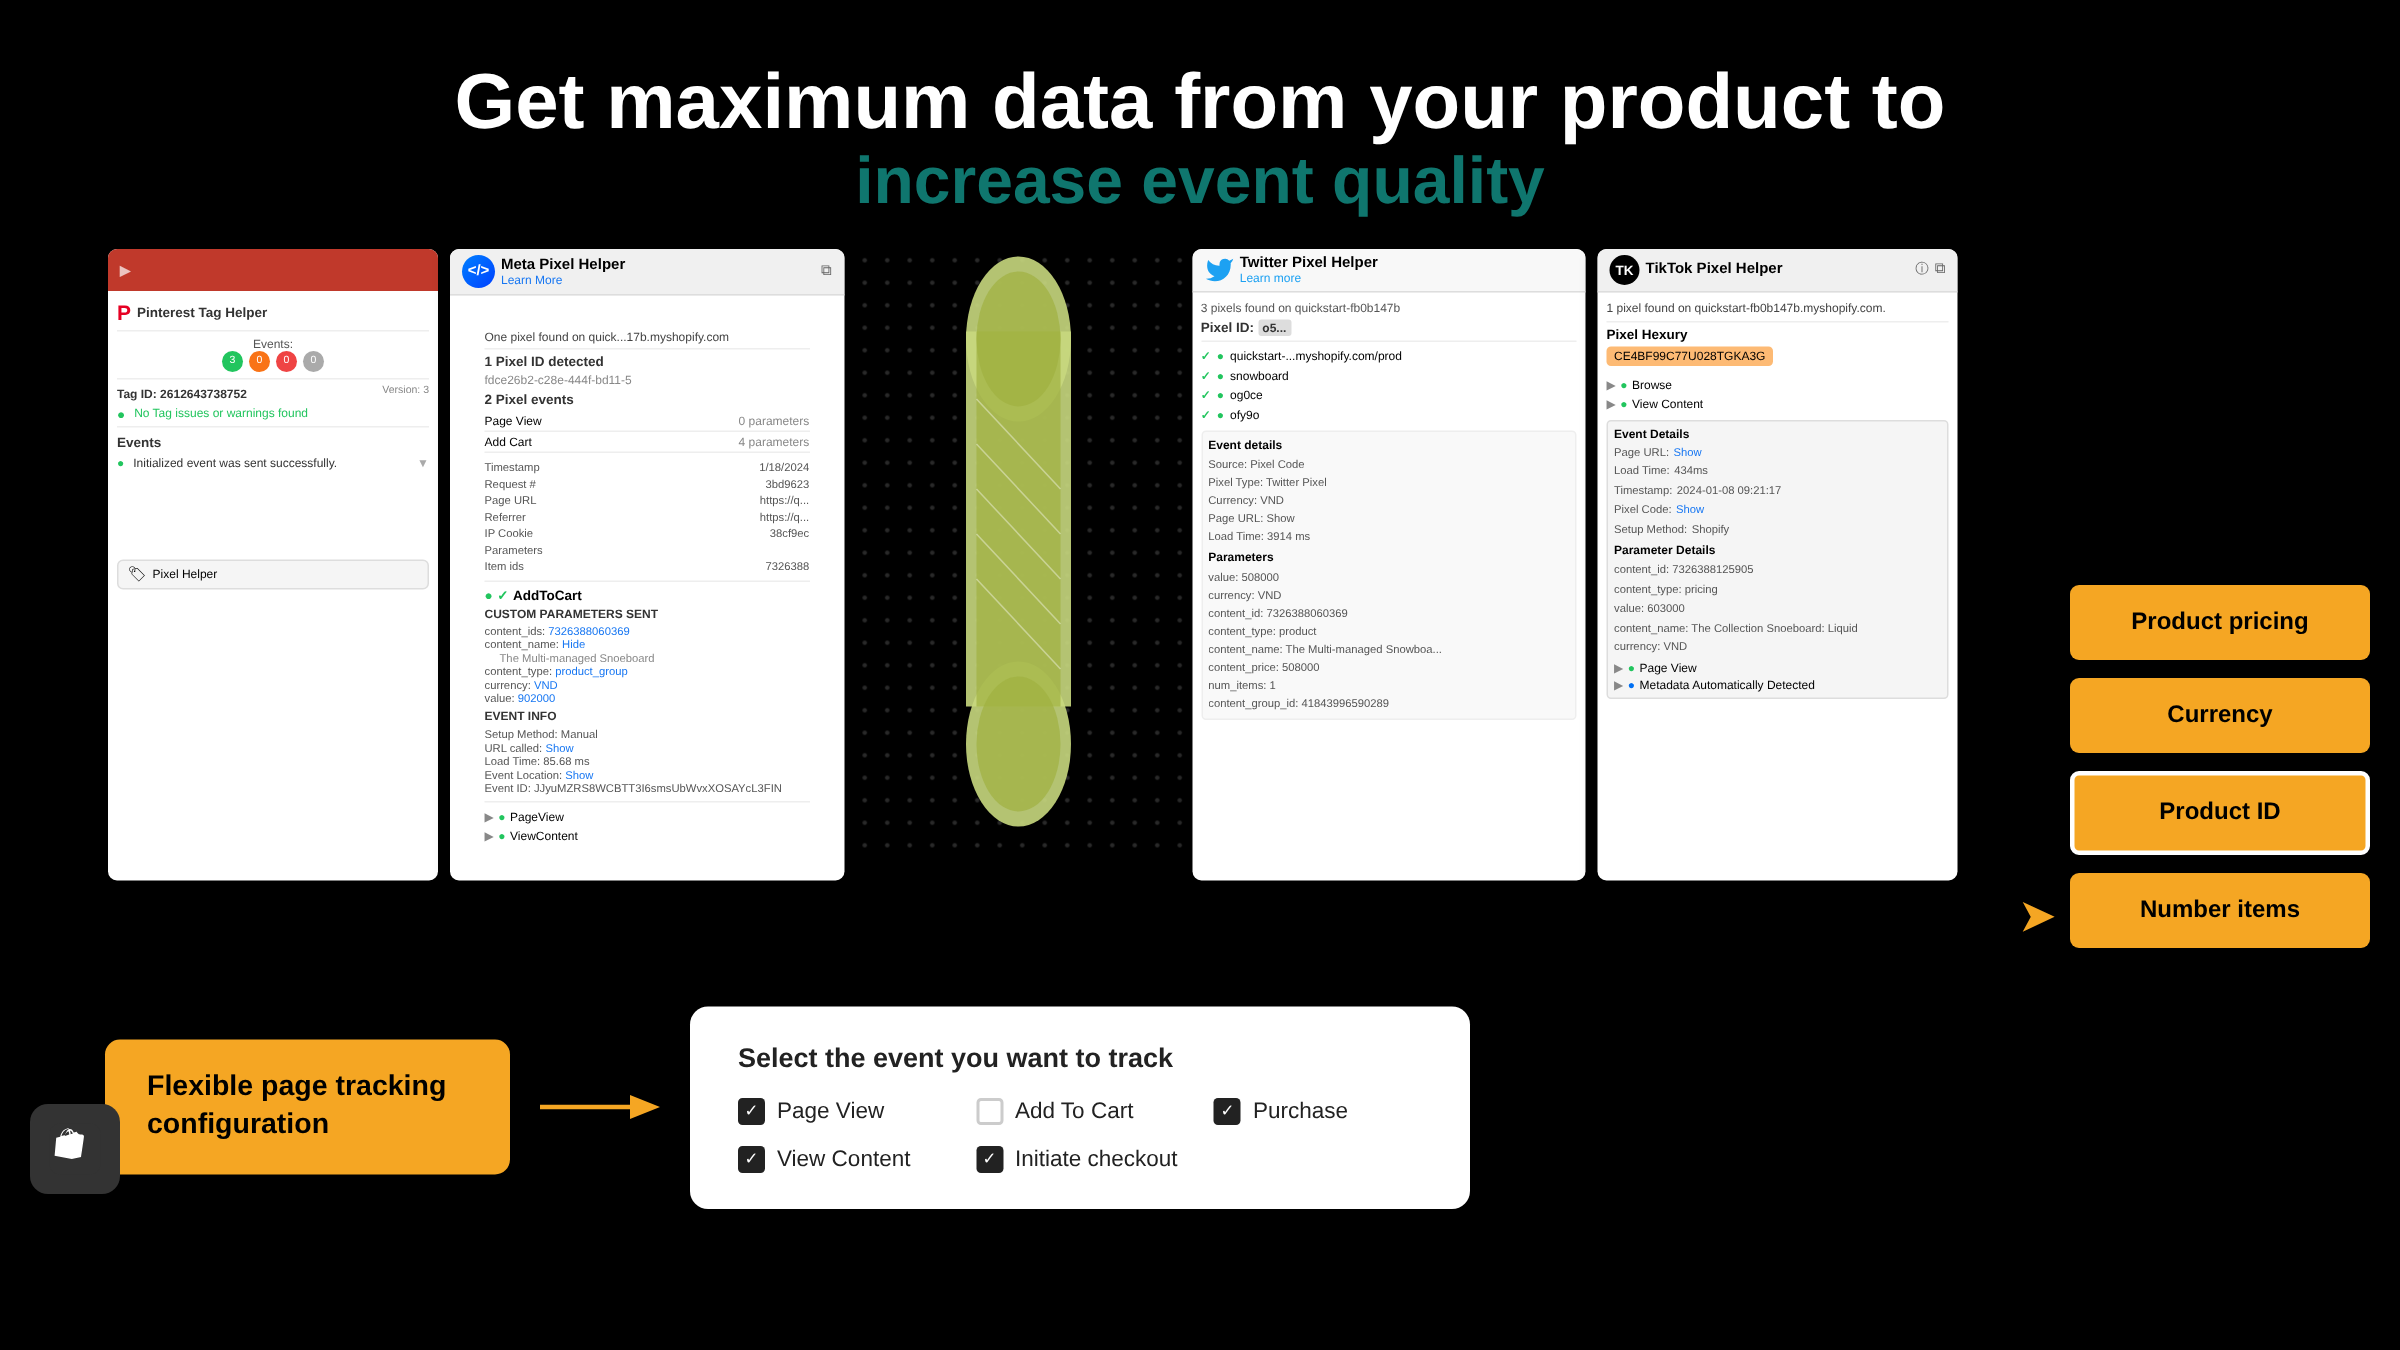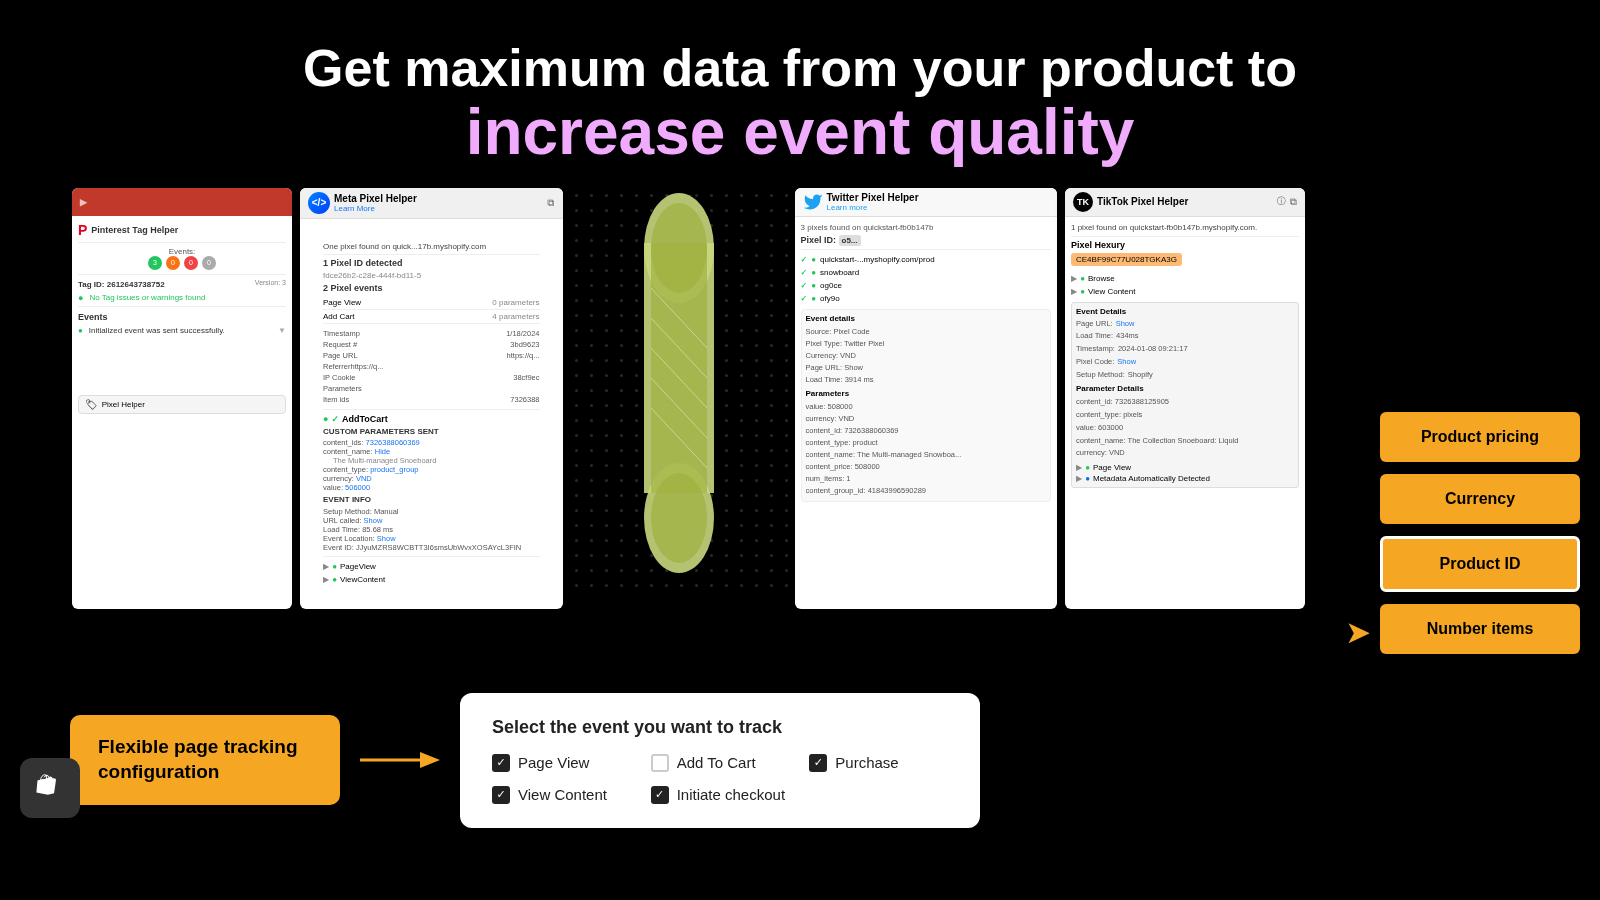--- a/index.html
+++ b/index.html
@@ -18,23 +18,23 @@
       text-align: center;
       padding: 40px 20px 20px;
     }
     .header-line1 {
       font-size: 52px;
       font-weight: 900;
       color: #fff;
       line-height: 1.1;
     }
     .header-line2 {
-      font-size: 64px;
+      font-size: 44px;
       font-weight: 900;
-      color: #f0abfc;
+      color: #0f766e;
       line-height: 1.1;
     }
 
     
     .shopify-icon {
       position: absolute;
       bottom: 30px;
       left: 30px;
       width: 60px;
       height: 60px;
@@ -351,21 +351,21 @@
             <span>1/18/2024</span>
           </div>
           <div style="display:flex; justify-content:space-between; font-size:7.5px; color:#555; padding:1px 0;">
             <span>Request #</span>
             <span>3bd9623</span>
           </div>
           <div style="display:flex; justify-content:space-between; font-size:7.5px; color:#555; padding:1px 0;">
             <span>Page URL</span>
             <span>https://q...</span>
           </div>
-          <div style="display:flex; justify-content:flex-start; font-size:7.5px; color:#555; padding:1px 0;">
+          <div style="display:flex; justify-content:space-between; font-size:7.5px; color:#555; padding:1px 0;">
             <span>Referrer</span>
             <span>https://q...</span>
           </div>
           <div style="display:flex; justify-content:space-between; font-size:7.5px; color:#555; padding:1px 0;">
             <span>IP Cookie</span>
             <span>38cf9ec</span>
           </div>
           <div style="display:flex; justify-content:space-between; font-size:7.5px; color:#555; padding:1px 0;">
             <span>Parameters</span>
             <span></span>
@@ -382,21 +382,21 @@
             <span style="color:#22c55e;">✓</span>
             <span>AddToCart</span>
           </div>
           <div style="font-weight:bold; font-size:8px; color:#333; margin-bottom:2px;">CUSTOM PARAMETERS SENT</div>
           <div style="font-size:7.5px; color:#555;">
             <div><span>content_ids:</span> <span style="color:#1877f2;">7326388060369</span></div>
             <div><span>content_name:</span> <span style="color:#1877f2;">Hide</span></div>
             <div style="padding-left:10px; color:#888;">The Multi-managed Snoeboard</div>
             <div><span>content_type:</span> <span style="color:#1877f2;">product_group</span></div>
             <div><span>currency:</span> <span style="color:#1877f2;">VND</span></div>
-            <div><span>value:</span> <span style="color:#1877f2;">506000</span></div>
+            <div><span>value:</span> <span style="color:#1877f2;">902000</span></div>
           </div>
           <div style="font-weight:bold; font-size:8px; color:#333; margin:3px 0;">EVENT INFO</div>
           <div style="font-size:7.5px; color:#555;">
             <div><span>Setup Method:</span> <span>Manual</span></div>
             <div><span>URL called:</span> <span style="color:#1877f2;">Show</span></div>
             <div><span>Load Time:</span> <span>85.68 ms</span></div>
             <div><span>Event Location:</span> <span style="color:#1877f2;">Show</span></div>
             <div style="overflow:hidden; text-overflow:ellipsis; white-space:nowrap;">
               <span>Event ID:</span> <span>JJyuMZRS8WCBTT3I6smsUbWvxXOSAYcL3FIN</span>
             </div>
@@ -557,21 +557,21 @@
             </div>
           </div>
           <div style="font-weight:bold; font-size:8px; margin:3px 0;">Parameter Details</div>
           <div style="font-size:7.5px; color:#555; line-height:1.7;">
             <div>
               <span>content_id:</span>
               <span>7326388125905</span>
             </div>
             <div>
               <span>content_type:</span>
-              <span>pixels</span>
+              <span>pricing</span>
             </div>
             <div>
               <span>value:</span>
               <span>603000</span>
             </div>
             <div style="overflow:hidden; text-overflow:ellipsis; white-space:nowrap;">
               <span>content_name:</span>
               <span>The Collection Snoeboard: Liquid</span>
             </div>
             <div>

